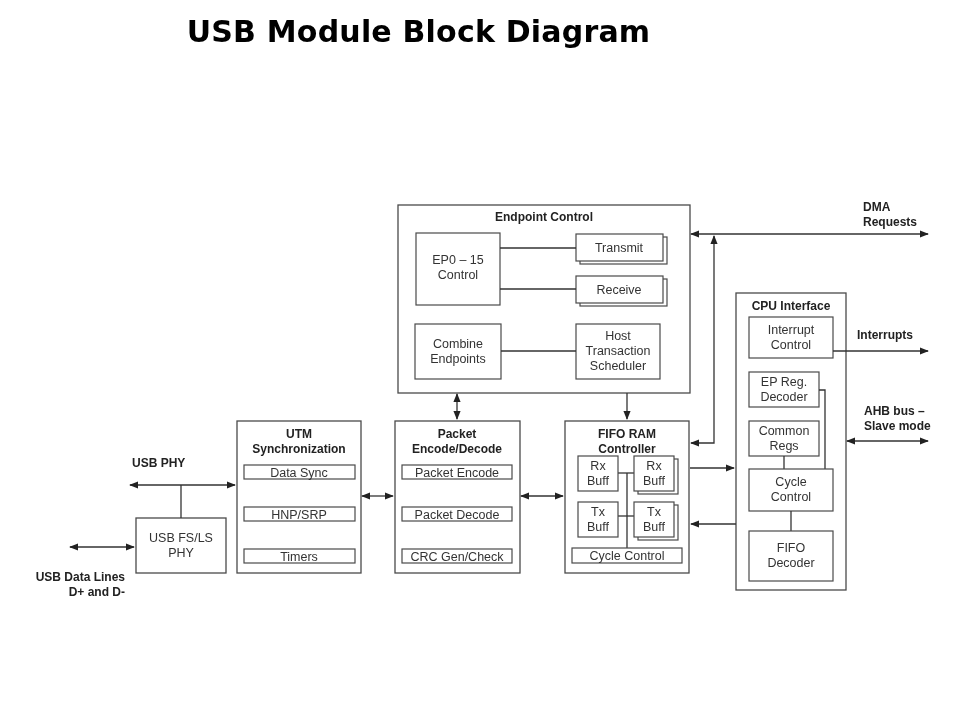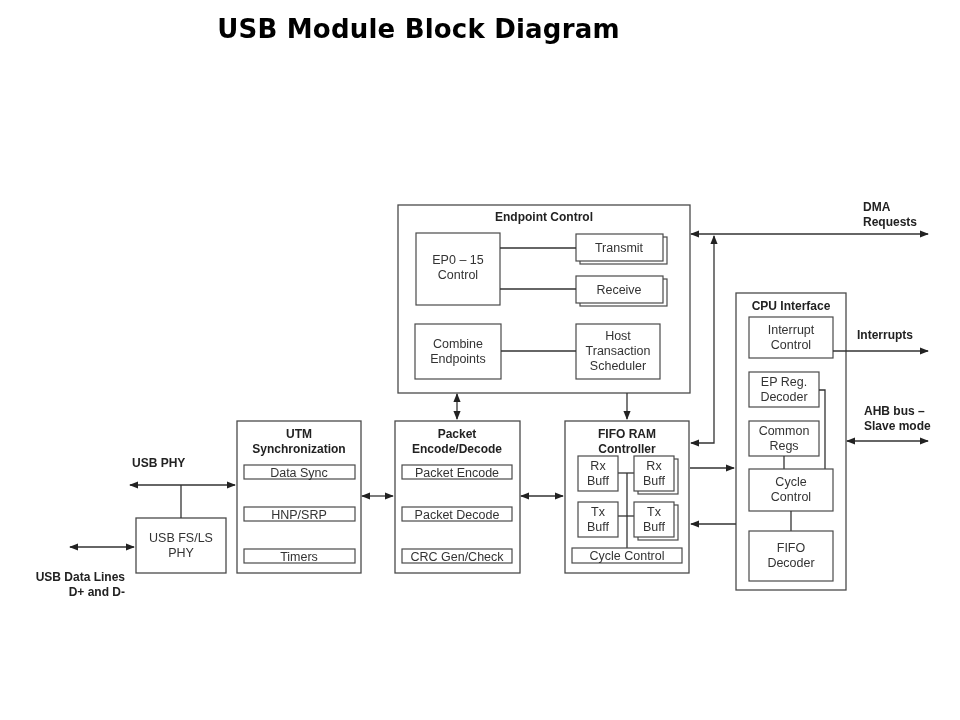--- a/index.html
+++ b/index.html
@@ -1,17 +1,17 @@
 <!DOCTYPE html>
 <html><head>
 <meta charset="utf-8">
 <style>
   html, body { margin:0; padding:0; background:#ffffff; }
   body { width:960px; height:720px; position:relative; overflow:hidden; font-family:"Liberation Sans", sans-serif; }
-  .title { position:absolute; left:0; width:837px; top:14px; text-align:center; font-family:"DejaVu Sans", sans-serif; font-weight:bold; font-size:26px; color:#000; letter-spacing:0.2px; }
+  .title { position:absolute; left:0; width:837px; top:14px; text-align:center; font-family:"DejaVu Sans", sans-serif; font-weight:bold; font-size:30px; color:#000; letter-spacing:0.2px; }
   svg { position:absolute; left:0; top:0; }
   .box { fill:#fff; stroke:#4a4a4a; stroke-width:1.3; }
   .sbox { fill:#fff; stroke:#4a4a4a; stroke-width:1.2; }
   .line { stroke:#333; stroke-width:1.3; fill:none; }
   .t { font-family:"Liberation Sans", sans-serif; font-size:12.5px; fill:#333; text-anchor:middle; }
   .tb { font-family:"Liberation Sans", sans-serif; font-size:12px; font-weight:bold; fill:#222; text-anchor:middle; }
   .lb { font-family:"Liberation Sans", sans-serif; font-size:12px; font-weight:bold; fill:#222; }
 </style>
 </head>
 <body>

